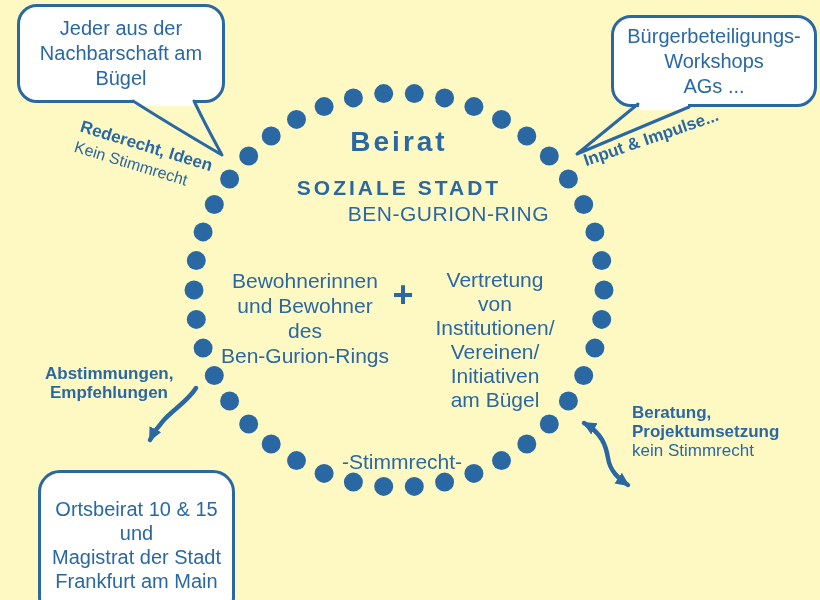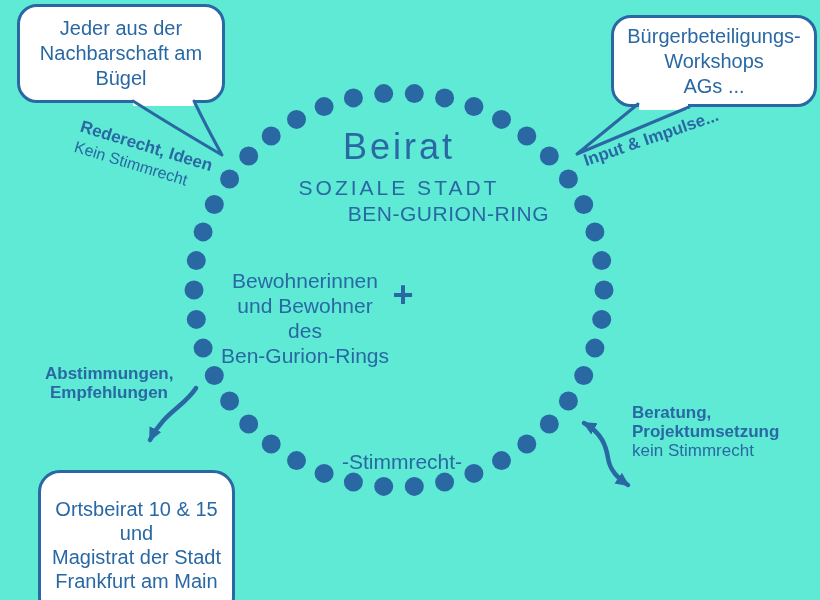--- a/index.html
+++ b/index.html
@@ -1,19 +1,19 @@
 <!DOCTYPE html>
 <html style="--accent: #2a68a4;"><head>
 <meta charset="utf-8">
 <style>
   :root { --accent: #2a68a4; }
   html, body { margin: 0; padding: 0; background: #fff; }
   .canvas {
     position: relative; width: 820px; height: 600px; overflow: hidden;
-    background: #5eead4; color: var(--accent);
+    background: #fef9c3; color: var(--accent);
     font-family: "Liberation Sans", sans-serif;
   }
   .abs { position: absolute; }
   .pre { white-space: pre-line; }
   .center { text-align: center; }
 
   svg.overlay { position: absolute; left: 0; top: 0; z-index: 3; pointer-events: none; }
   .ink-fill { fill: var(--accent); }
   .ink-stroke { stroke: var(--accent); fill: none; }
   .white-fill { fill: #ffffff; stroke: none; }
@@ -22,22 +22,22 @@
     position: absolute; box-sizing: border-box; z-index: 2;
     border: 3px solid var(--accent); border-radius: 20px; background: #fff;
     display: flex; align-items: center; justify-content: center;
     text-align: center; white-space: pre-line;
   }
   .bubble-tl { left: 17px;  top: 4px;   width: 208px; height: 99px; font-size: 20px; line-height: 25px; }
   .bubble-tr { left: 604px; top: 15px;  width: 206px; height: 92px; font-size: 20px; line-height: 25px; margin-left: 7px; }
   .box-bl    { left: 38px;  top: 470px; width: 197px; height: 149px; border-radius: 22px; font-size: 20px; line-height: 24px; }
   .box-br    { left: 533px; top: 493px; width: 271px; height: 77px;  font-size: 20px; line-height: 25px; }
 
-  .title     { left: 249px; top: 126px; width: 300px; font-size: 36px; font-weight: normal; letter-spacing: 3px; z-index: 2; }
-  .subtitle1 { left: 249px; top: 176px; width: 300px; font-size: 21px; letter-spacing: 3px; z-index: 2; }
+  .title     { left: 249px; top: 126px; width: 300px; font-size: 28px; font-weight: bold; letter-spacing: 3px; z-index: 2; }
+  .subtitle1 { left: 249px; top: 176px; width: 300px; font-size: 21px; letter-spacing: 3px; z-index: 2; font-weight: bold; }
   .subtitle2 { left: 249px; top: 202px; width: 300px; font-size: 21px; letter-spacing: 0.5px; z-index: 2; text-align: right; }
   .col-left  { left: 209px; top: 268px; width: 192px; font-size: 21px; line-height: 25px; z-index: 2; }
   .col-right { left: 399px; top: 268px; width: 192px; font-size: 21px; line-height: 24px; z-index: 2; }
   .plus      { left: 385px; top: 274px; width: 36px;  font-size: 36px; font-weight: bold; z-index: 2; }
   .voting    { left: 302px; top: 434px; width: 200px; font-size: 21px; z-index: 2; margin-top: 16px; }
 
   .tail-label-tl {
     left: 84px; top: 116px; width: 150px; z-index: 4;
     transform: rotate(17deg); transform-origin: left top; text-align: left;
   }
@@ -79,20 +79,26 @@
   </div>
 
   <div class="abs center title">Beirat</div>
   <div class="abs center subtitle1">SOZIALE STADT</div>
   <div class="abs center subtitle2">BEN-GURION-RING</div>
   <div class="abs center pre col-left">Bewohnerinnen
 und Bewohner
 des
 Ben-Gurion-Rings</div>
   <div class="abs center plus">+</div>
+  <div class="abs center pre col-right">Vertretung
+von
+Institutionen/
+Vereinen/
+Initiativen
+am Bügel</div>
   <div class="abs center voting">-Stimmrecht-</div>
 
   <div class="abs tail-label-tl">
     <div class="b">Rederecht, Ideen</div>
     <div class="n">Kein Stimmrecht</div>
   </div>
   <div class="abs tail-label-tr">Input &amp; Impulse...</div>
 
   <div class="abs pre label-left">Abstimmungen,
 Empfehlungen</div>

